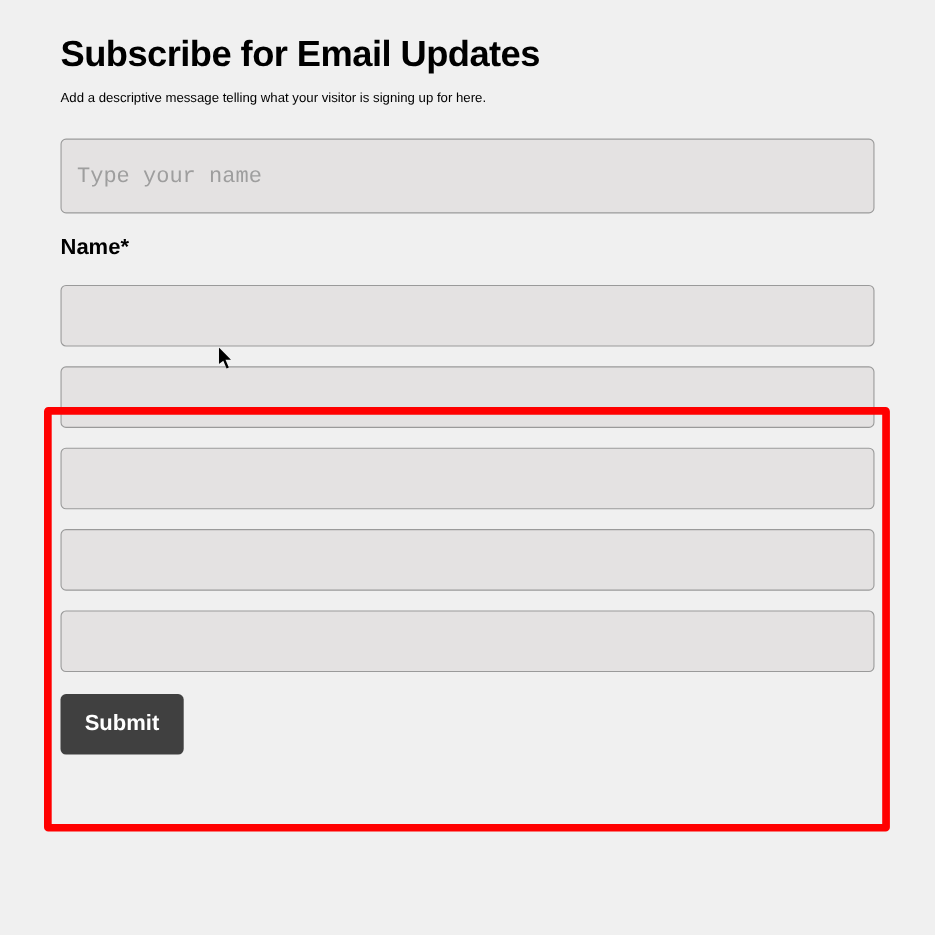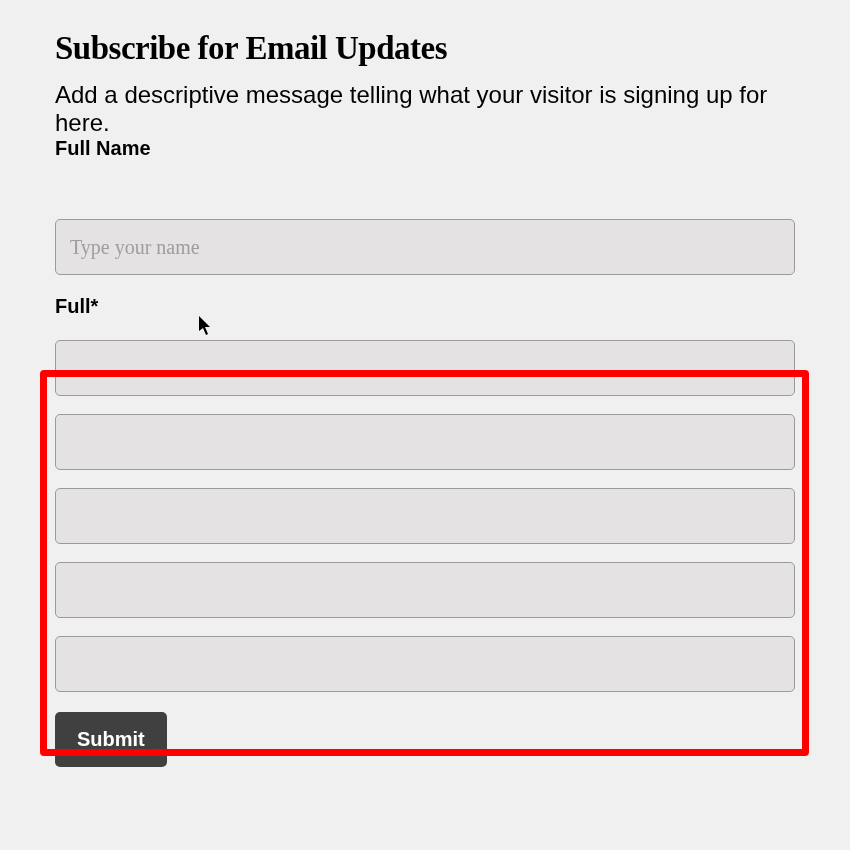--- a/index.html
+++ b/index.html
@@ -14,48 +14,47 @@
       font-family: -apple-system, BlinkMacSystemFont, "Segoe UI", Helvetica, Arial, sans-serif;
       padding: 30px 55px 20px 55px;
       position: relative;
     }
     .heading {
       font-size: 33px;
       font-weight: 800;
       color: #000;
       margin-bottom: 14px;
       letter-spacing: -0.5px;
-      font-family: Liberation Serif, serif;
     }
     .description {
-      font-size: 24px;
+      font-size: 12px;
       color: #000;
+      margin-bottom: 30px;
       font-weight: 400;
     }
     .field-group {
       margin-bottom: 20px;
     }
     .field-label {
       font-size: 20px;
       font-weight: 700;
       color: #000;
       margin-bottom: 12px;
       display: block;
     }
     .text-input {
       width: 100%;
-      height: 56px;
+      height: 68px;
       background: #e4e2e2;
       border: 1px solid #9a9a9a;
       border-radius: 5px;
       padding: 0 14px;
       font-size: 20px;
       color: #000;
-      font-family: Liberation Serif, serif;
-      margin-top: 47px;
+      font-family: Liberation Mono, monospace;
     }
     .text-input::placeholder {
       color: #9e9e9e;
       font-weight: 400;
     }
     .highlight-box {
       position: absolute;
       left: 40px;
       top: 370px;
       width: 769px;
@@ -102,26 +101,25 @@
   </style>
 </head>
 <body>
 
 
 
 <h1 class="heading">Subscribe for Email Updates</h1>
 <p class="description">Add a descriptive message telling what your visitor is signing up for here.</p>
 
 <div class="field-group">
-  <label class="field-label">Full Name</label>
   <input type="text" class="text-input" placeholder="Type your name" style="">
 </div>
 
 <div class="field-group">
-  <label class="field-label">Full*</label>
+  <label class="field-label">Name*</label>
 </div>
 
 <div class="extra-fields">
   <input type="text" class="extra-input" style="">
   <input type="text" class="extra-input" style="">
   <input type="text" class="extra-input" style="">
   <input type="text" class="extra-input" style="">
   <input type="text" class="extra-input" style="">
 </div>
 

